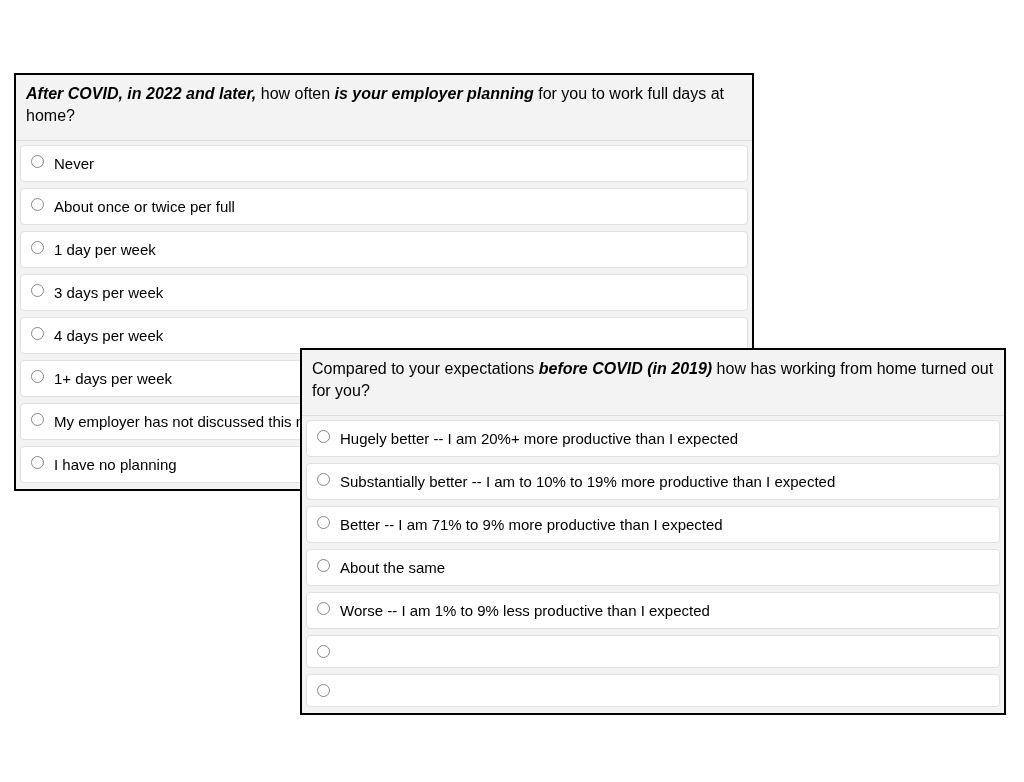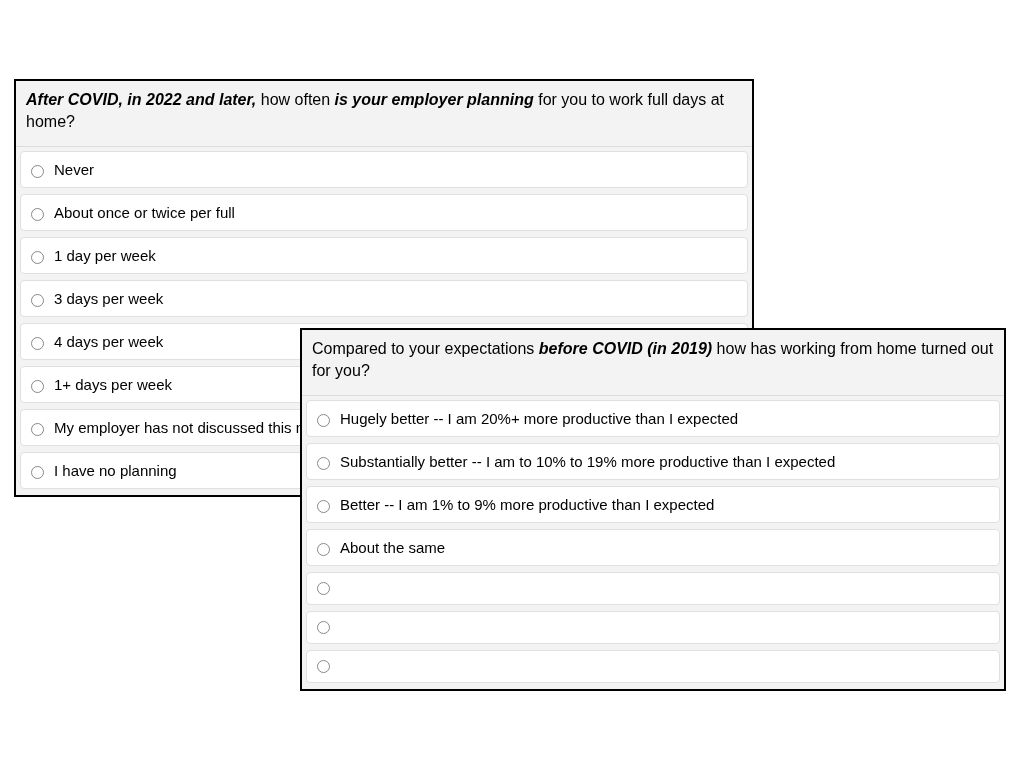--- a/index.html
+++ b/index.html
@@ -15,25 +15,24 @@
   .panel {
     position: absolute;
     border: 2px solid #000;
     background: #f3f3f3;
     box-sizing: border-box;
   }
   .panel-a {
     left: 14px;
     top: 73px;
     width: 740px;
-    margin-top: 6px;
   }
   .panel-b {
     left: 300px;
-    top: 328px;
+    top: 348px;
     width: 706px;
   }
   .question {
     padding: 8px 10px 14px 10px;
     font-size: 16px;
     line-height: 1.35;
     background: #f3f3f3;
     border-bottom: 1px solid #ddd;
   }
   .bi { font-weight: bold; font-style: italic; }
@@ -43,21 +42,21 @@
     gap: 6px;
     padding: 4px 4px 6px 4px;
     background: #f3f3f3;
   }
   .option {
     background: #ffffff;
     border: 1px solid #e0e0e0;
     border-radius: 4px;
     padding: 9px 10px;
     display: flex;
-    align-items: flex-end;
+    align-items: flex-start;
     gap: 10px;
     font-size: 15px;
     cursor: pointer;
   }
   .radio {
     width: 13px;
     height: 13px;
     border: 1.5px solid #888;
     border-radius: 50%;
     flex: 0 0 auto;
@@ -116,28 +115,29 @@
     <label class="option">
         <span class="radio"></span>
         <span>Hugely better -- I am 20%+ more productive than I expected</span>
       </label>
     <label class="option">
         <span class="radio"></span>
         <span>Substantially better -- I am to 10% to 19% more productive than I expected</span>
       </label>
     <label class="option">
         <span class="radio"></span>
-        <span>Better -- I am 1% to 9% more productive than I expected</span>
+        <span>Better -- I am 71% to 9% more productive than I expected</span>
       </label>
     <label class="option">
         <span class="radio"></span>
         <span>About the same</span>
       </label>
     <label class="option">
         <span class="radio"></span>
+        <span>Worse -- I am 1% to 9% less productive than I expected</span>
       </label>
     <label class="option">
         <span class="radio"></span>
       </label>
     <label class="option">
         <span class="radio"></span>
       </label>
   </div>
 </div>
 

